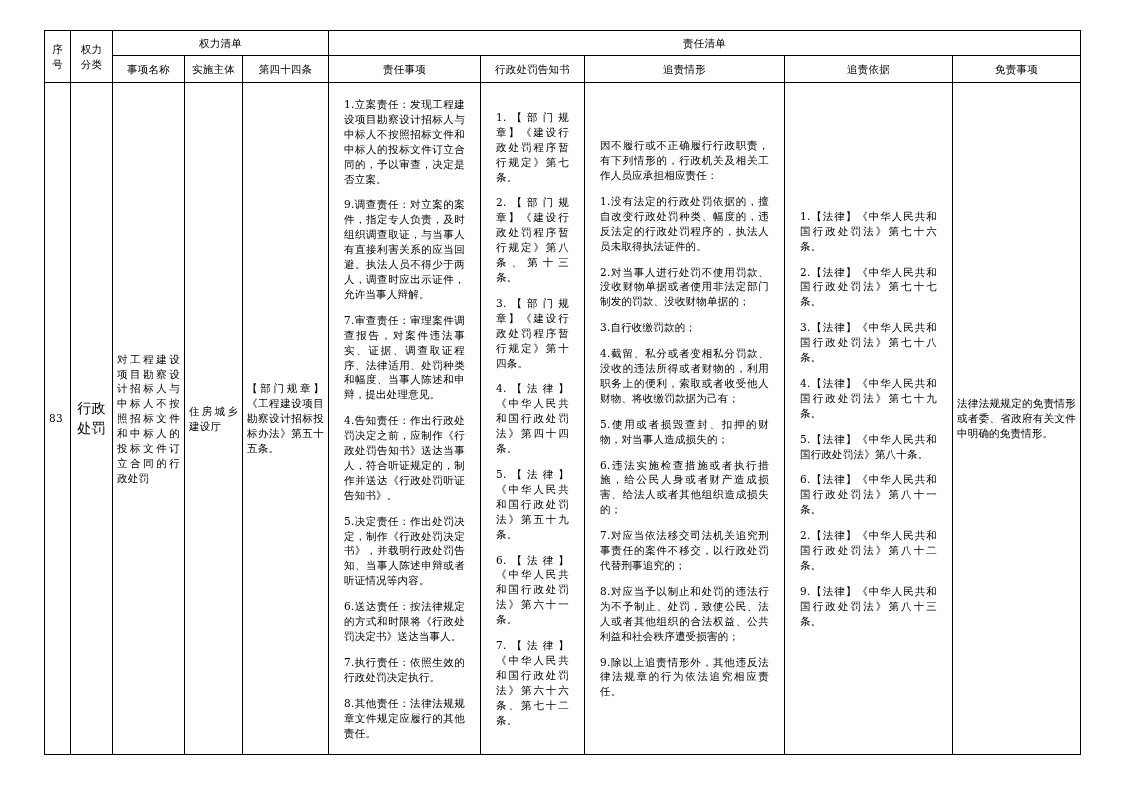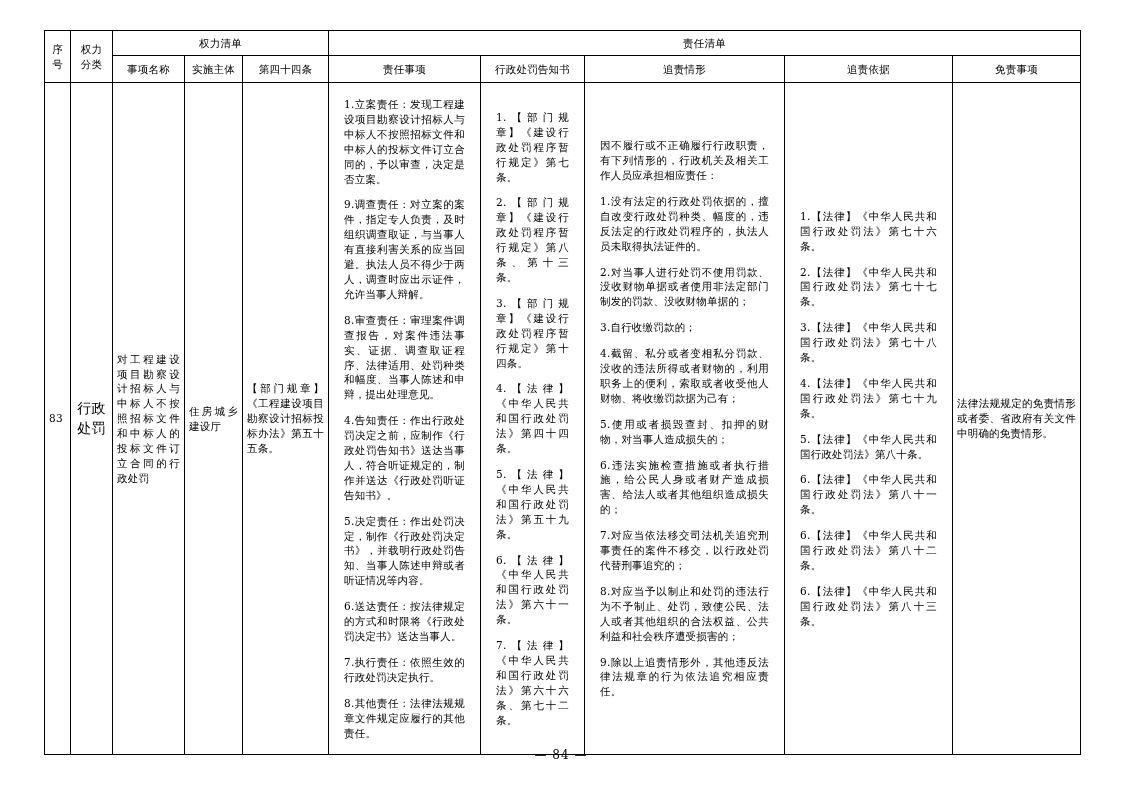--- a/index.html
+++ b/index.html
@@ -138,21 +138,21 @@
         <td class="num">83</td>
         <td class="cell-center">
           <div style="writing-mode:horizontal-tb; font-size:14px; line-height:1.4;">行政处罚</div>
         </td>
         <td class="vmid cell-body">对工程建设项目勘察设计招标人与中标人不按照招标文件和中标人的投标文件订立合同的行政处罚</td>
         <td class="vmid cell-body">住房城乡建设厅</td>
         <td class="vmid cell-body">【部门规章】《工程建设项目勘察设计招标投标办法》第五十五条。</td>
         <td class="vmid">
           <p class="para">1.立案责任：发现工程建设项目勘察设计招标人与中标人不按照招标文件和中标人的投标文件订立合同的，予以审查，决定是否立案。</p>
           <p class="para">9.调查责任：对立案的案件，指定专人负责，及时组织调查取证，与当事人有直接利害关系的应当回避。执法人员不得少于两人，调查时应出示证件，允许当事人辩解。</p>
-          <p class="para">8.审查责任：审理案件调查报告，对案件违法事实、证据、调查取证程序、法律适用、处罚种类和幅度、当事人陈述和申辩，提出处理意见。</p>
+          <p class="para">7.审查责任：审理案件调查报告，对案件违法事实、证据、调查取证程序、法律适用、处罚种类和幅度、当事人陈述和申辩，提出处理意见。</p>
           <p class="para">4.告知责任：作出行政处罚决定之前，应制作《行政处罚告知书》送达当事人，符合听证规定的，制作并送达《行政处罚听证告知书》。</p>
           <p class="para">5.决定责任：作出处罚决定，制作《行政处罚决定书》，并载明行政处罚告知、当事人陈述申辩或者听证情况等内容。</p>
           <p class="para">6.送达责任：按法律规定的方式和时限将《行政处罚决定书》送达当事人。</p>
           <p class="para">7.执行责任：依照生效的行政处罚决定执行。</p>
           <p class="para">8.其他责任：法律法规规章文件规定应履行的其他责任。</p>
         </td>
         <td class="vmid">
           <p class="para">1.【部门规章】《建设行政处罚程序暂行规定》第七条。</p>
           <p class="para">2.【部门规章】《建设行政处罚程序暂行规定》第八条、第十三条。</p>
           <p class="para">3.【部门规章】《建设行政处罚程序暂行规定》第十四条。</p>
@@ -173,23 +173,22 @@
           <p class="para">8.对应当予以制止和处罚的违法行为不予制止、处罚，致使公民、法人或者其他组织的合法权益、公共利益和社会秩序遭受损害的；</p>
           <p class="para">9.除以上追责情形外，其他违反法律法规章的行为依法追究相应责任。</p>
         </td>
         <td class="vmid">
           <p class="para">1.【法律】《中华人民共和国行政处罚法》第七十六条。</p>
           <p class="para">2.【法律】《中华人民共和国行政处罚法》第七十七条。</p>
           <p class="para">3.【法律】《中华人民共和国行政处罚法》第七十八条。</p>
           <p class="para">4.【法律】《中华人民共和国行政处罚法》第七十九条。</p>
           <p class="para">5.【法律】《中华人民共和国行政处罚法》第八十条。</p>
           <p class="para">6.【法律】《中华人民共和国行政处罚法》第八十一条。</p>
-          <p class="para">6.【法律】《中华人民共和国行政处罚法》第八十二条。</p>
-          <p class="para">6.【法律】《中华人民共和国行政处罚法》第八十三条。</p>
+          <p class="para">2.【法律】《中华人民共和国行政处罚法》第八十二条。</p>
+          <p class="para">9.【法律】《中华人民共和国行政处罚法》第八十三条。</p>
         </td>
         <td class="vmid cell-body">法律法规规定的免责情形或者委、省政府有关文件中明确的免责情形。</td>
       </tr>
     </tbody>
   </table>
 
-  <div class="footer">— 84 —</div>
 
 </div>
 
 </body></html>

